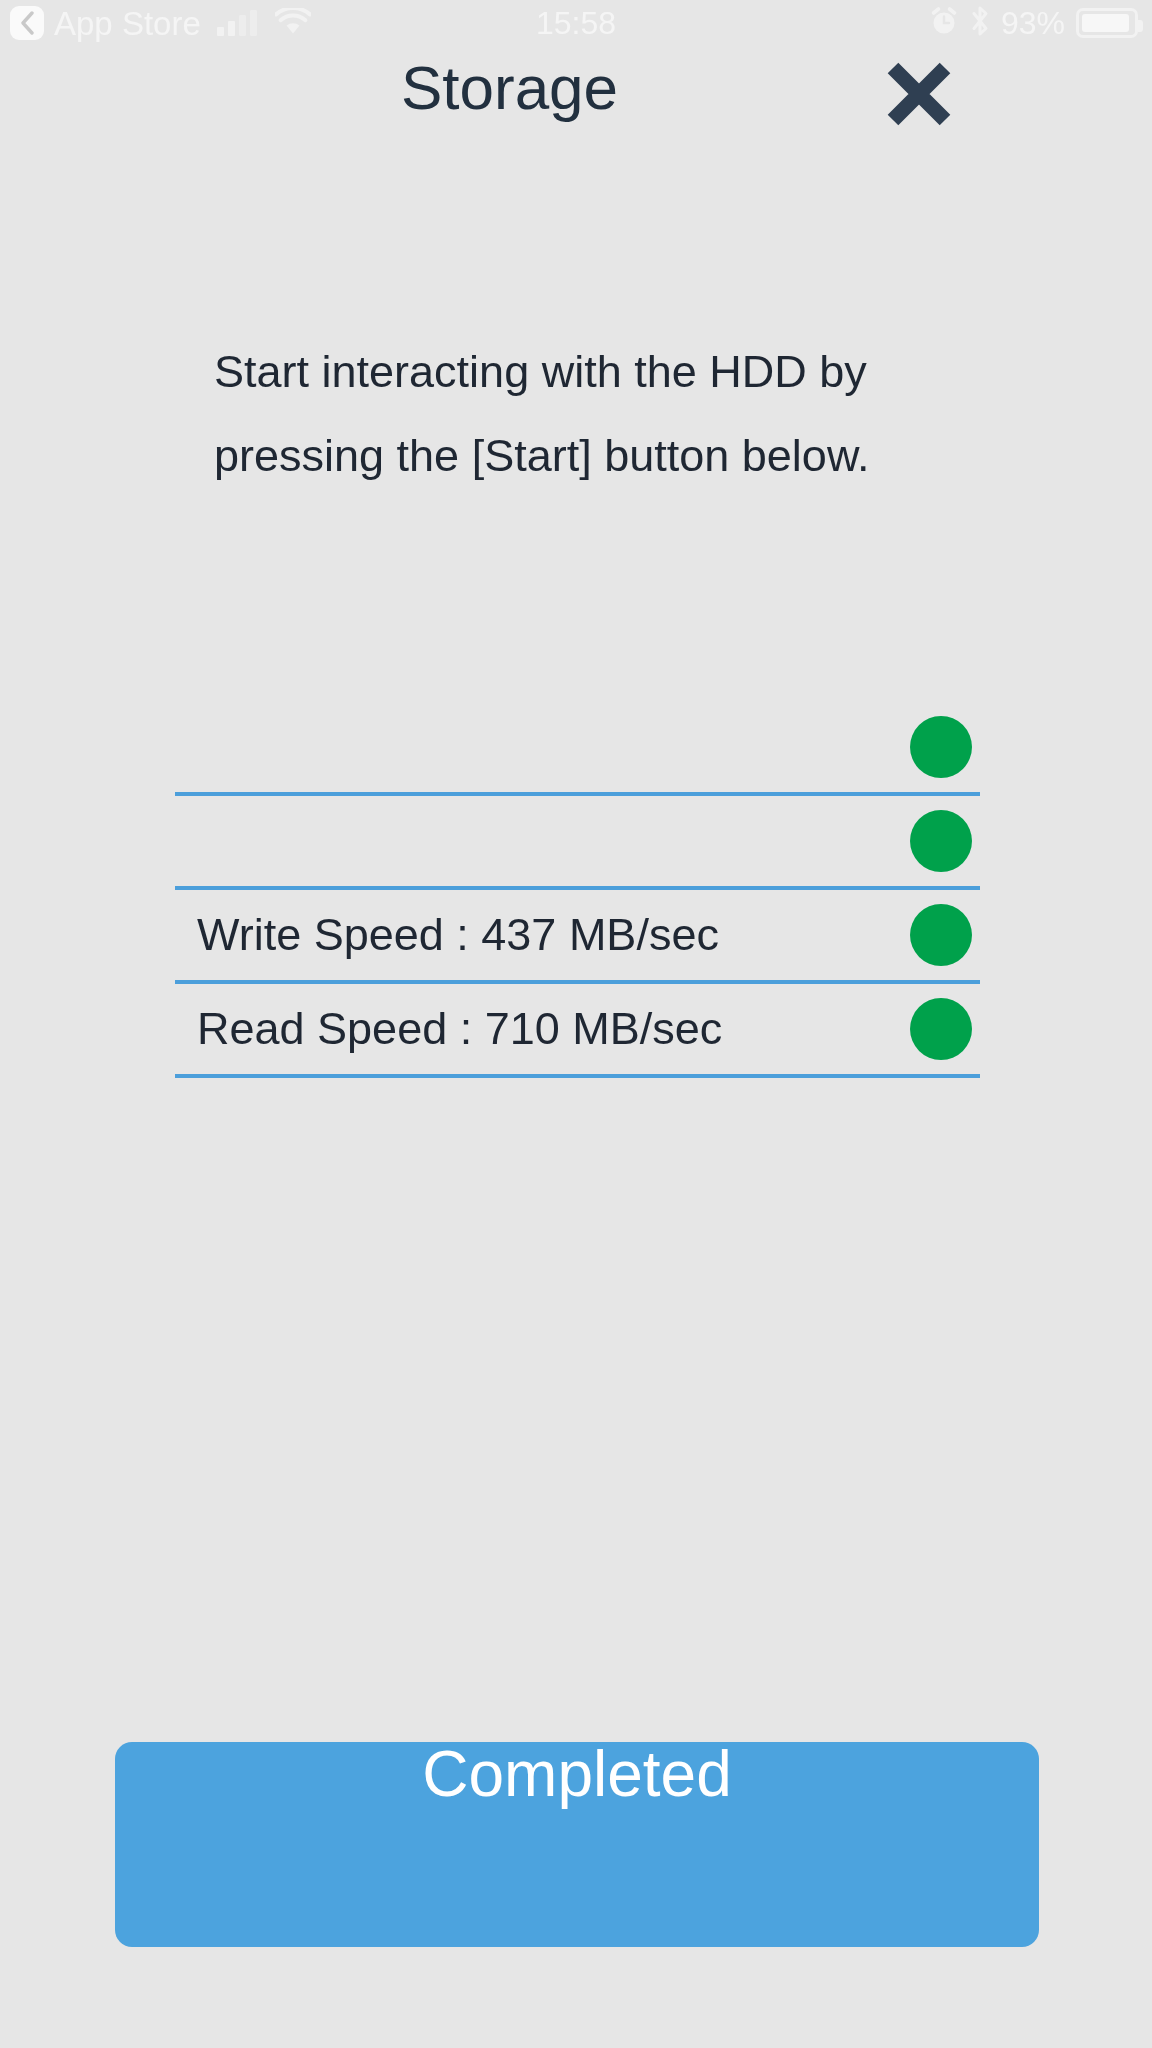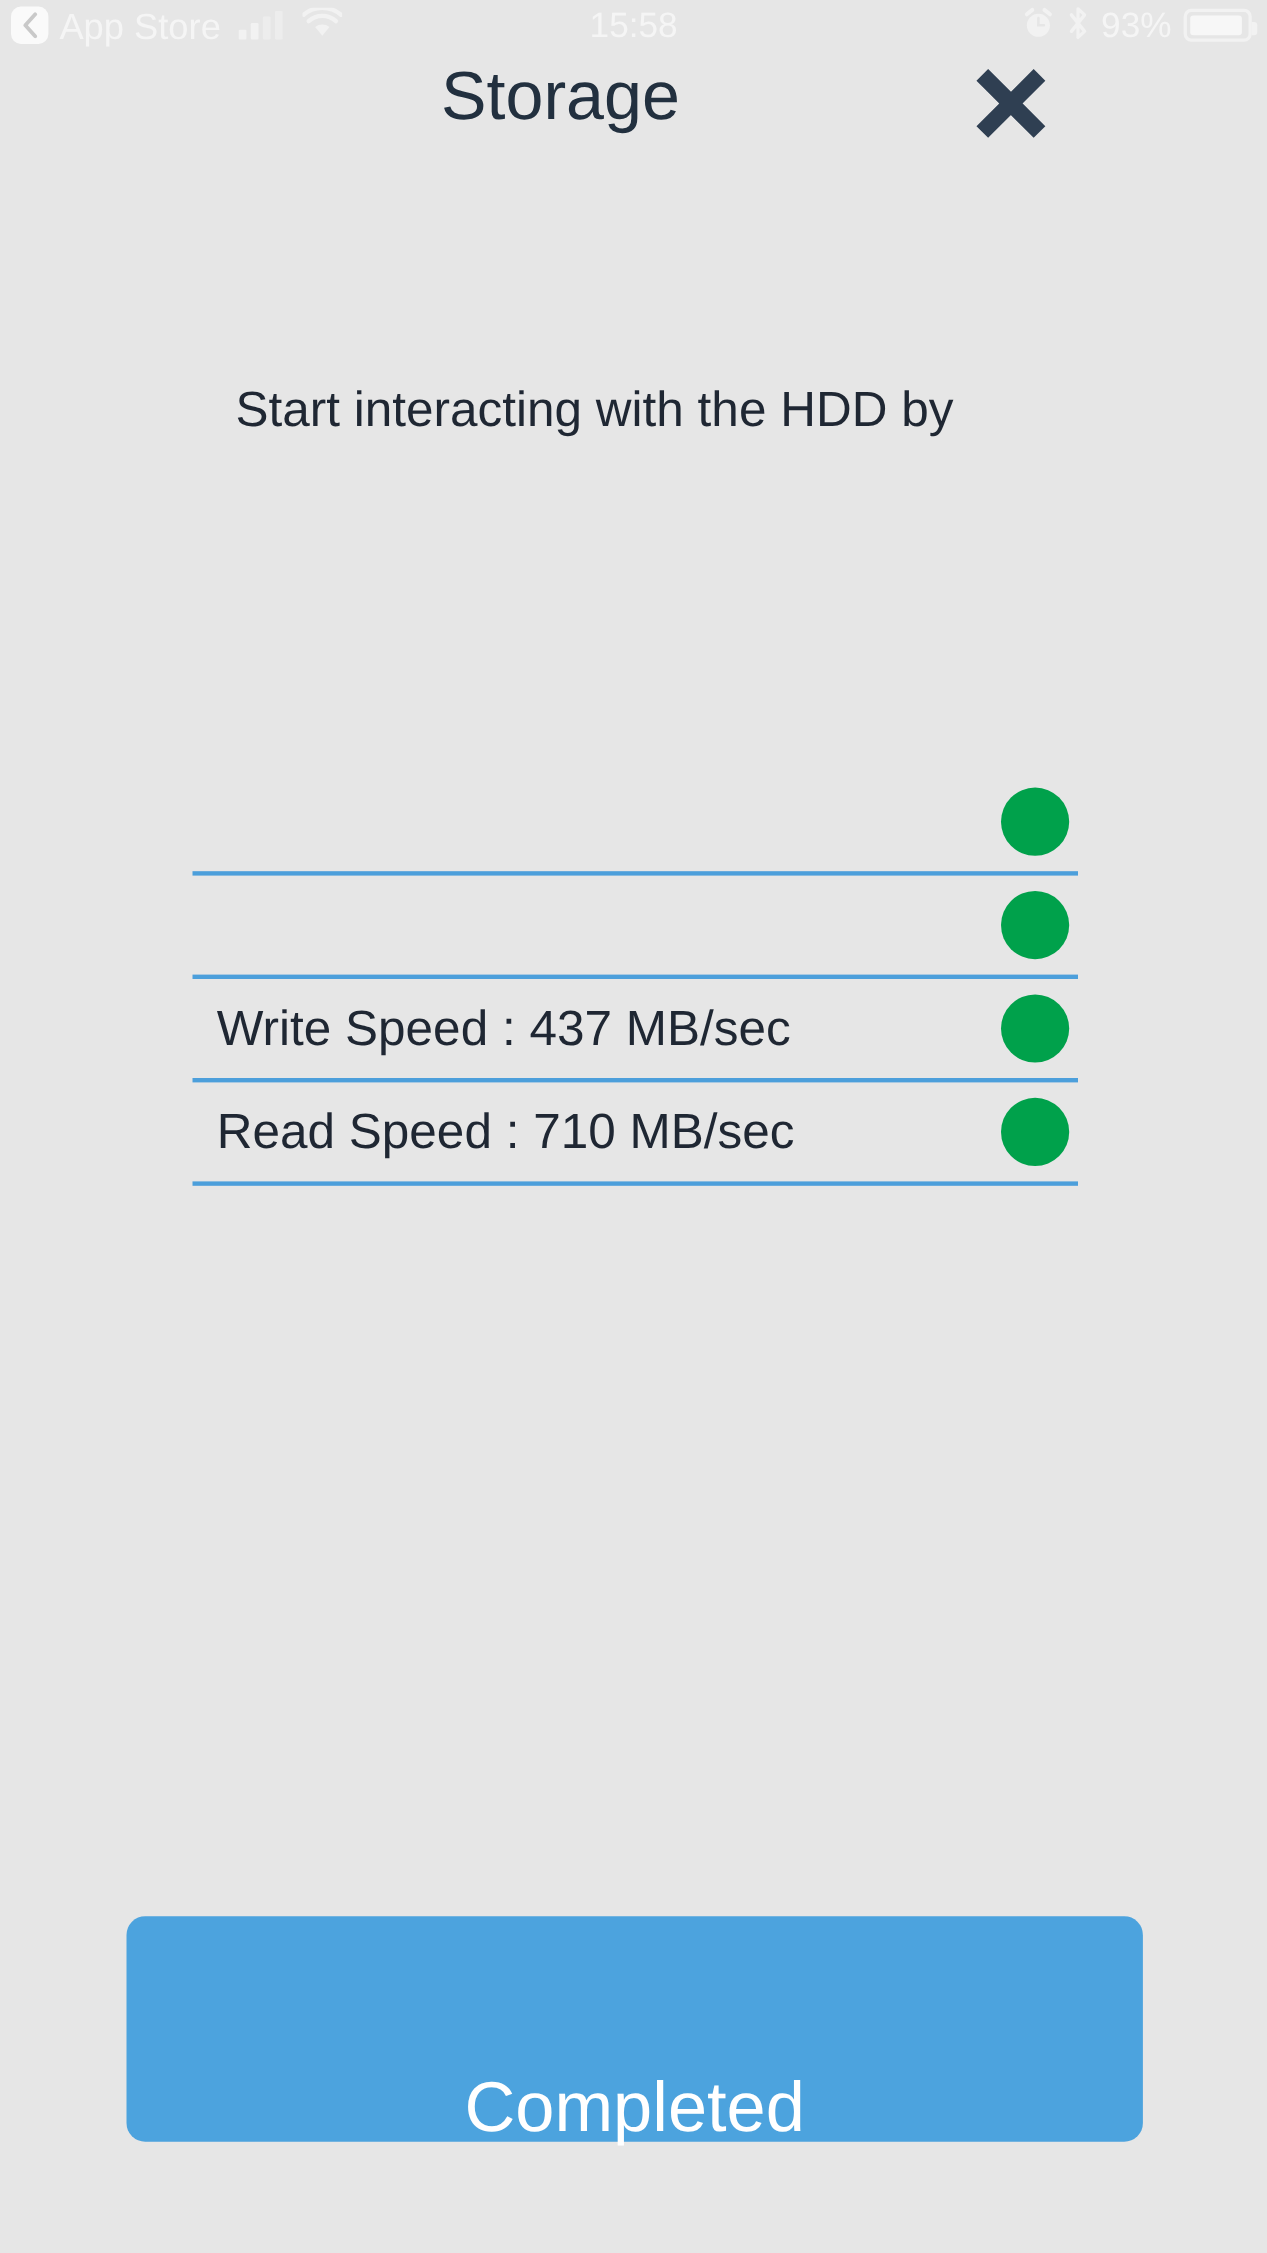--- a/index.html
+++ b/index.html
@@ -122,21 +122,21 @@
   }
 
   
   .primary-btn {
     position:absolute;
     left:115px; top:1742px;
     width:924px; height:205px;
     border-radius:17px;
     background:#4ca3de;
     border:none;
-    display:flex; align-items:flex-end; justify-content:center;
+    display:flex; align-items:flex-start; justify-content:center;
     cursor:pointer;
     font-family:"Liberation Sans", sans-serif;
   }
   .primary-btn-label {
     font-size:64px;
     color:#ffffff;
     line-height:1;
   }
 </style>
 </head>
@@ -200,20 +200,21 @@
       <span>
         <svg width="72" height="72" viewBox="0 0 72 72" aria-hidden="true">
           <path d="M10 10 L62 62 M62 10 L10 62" stroke="#2f3f52" stroke-width="15" stroke-linecap="butt"></path>
         </svg>
       </span>
     </div>
   </div>
 
   <div class="instruction">
     <span class="line">Start interacting with the HDD by</span>
+    <span class="line">pressing the [Start] button below.</span>
   </div>
 
   <div class="stats">
 
     <div class="stat-row">
       <span class="stat-dot" style="background:#00a14b"></span>
     </div>
 
     <div class="stat-row">
       <span class="stat-dot" style="background:#00a14b"></span>

